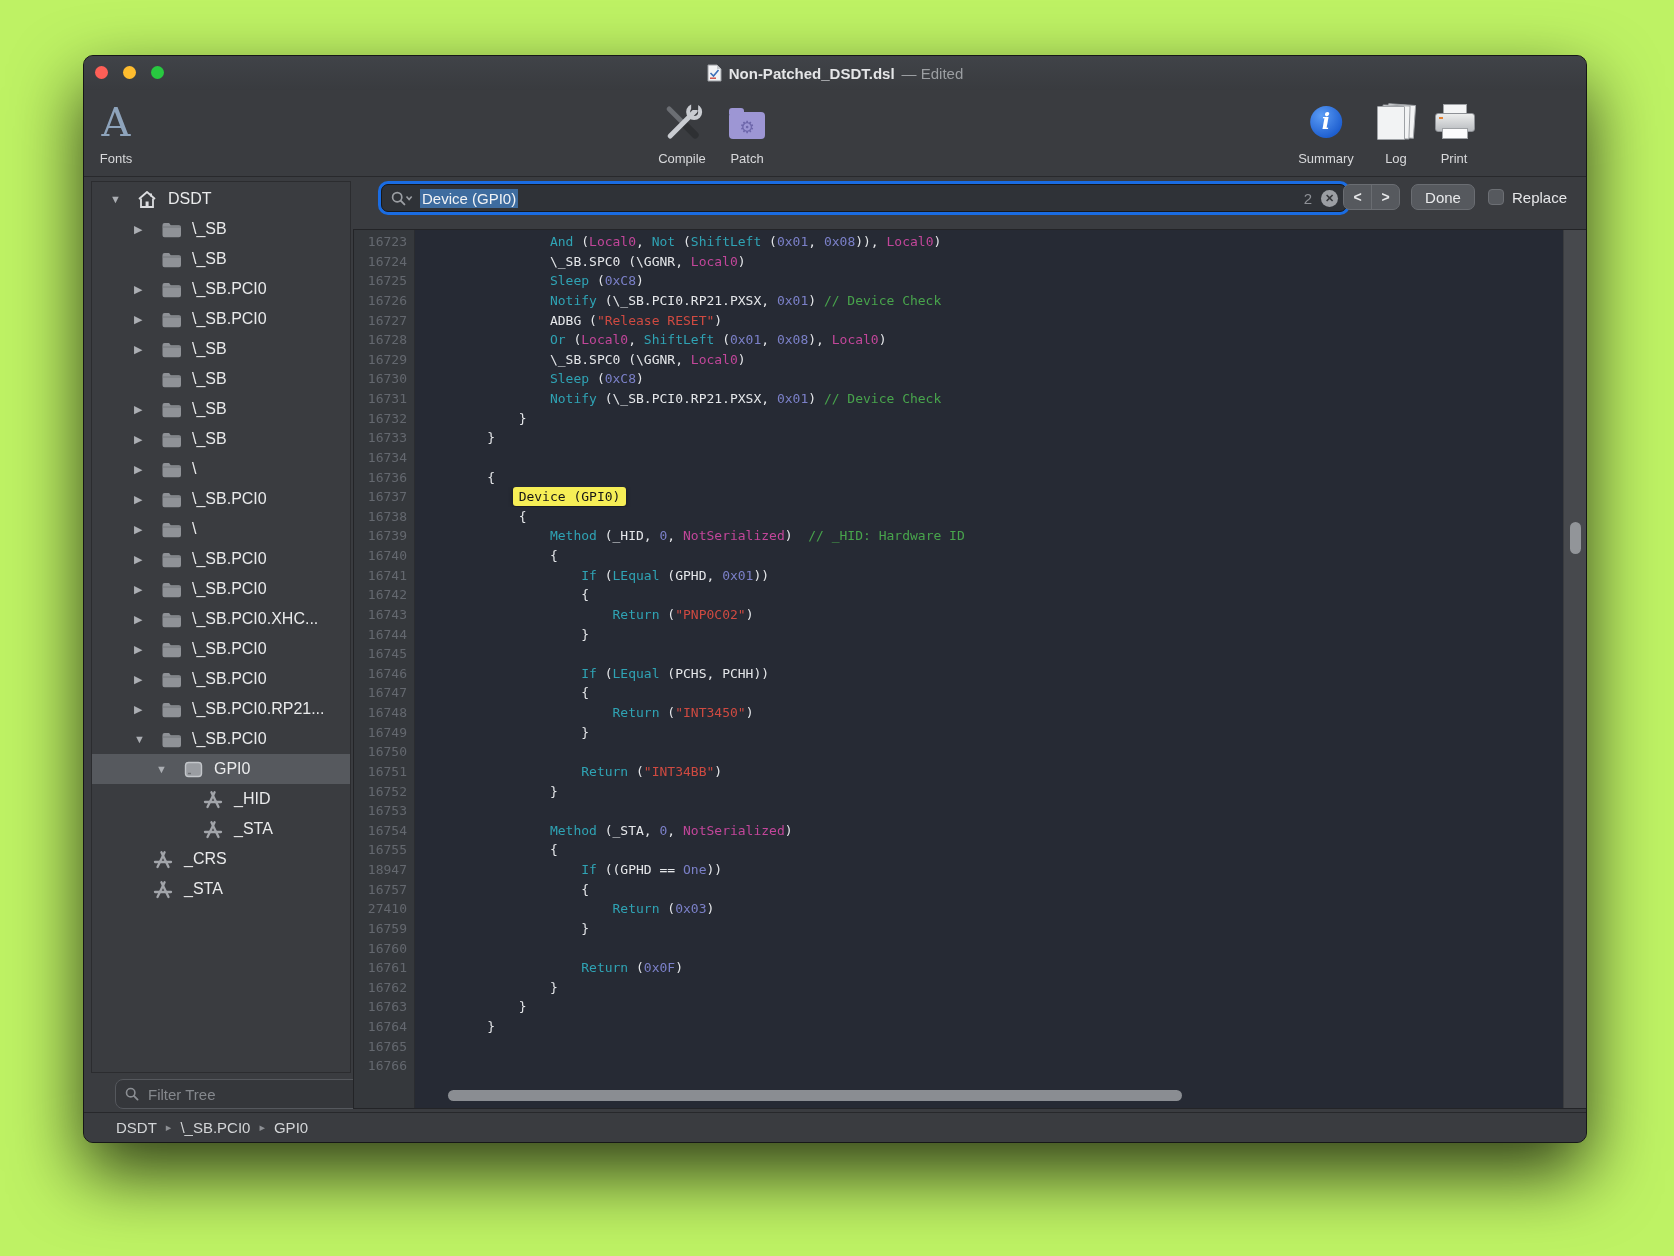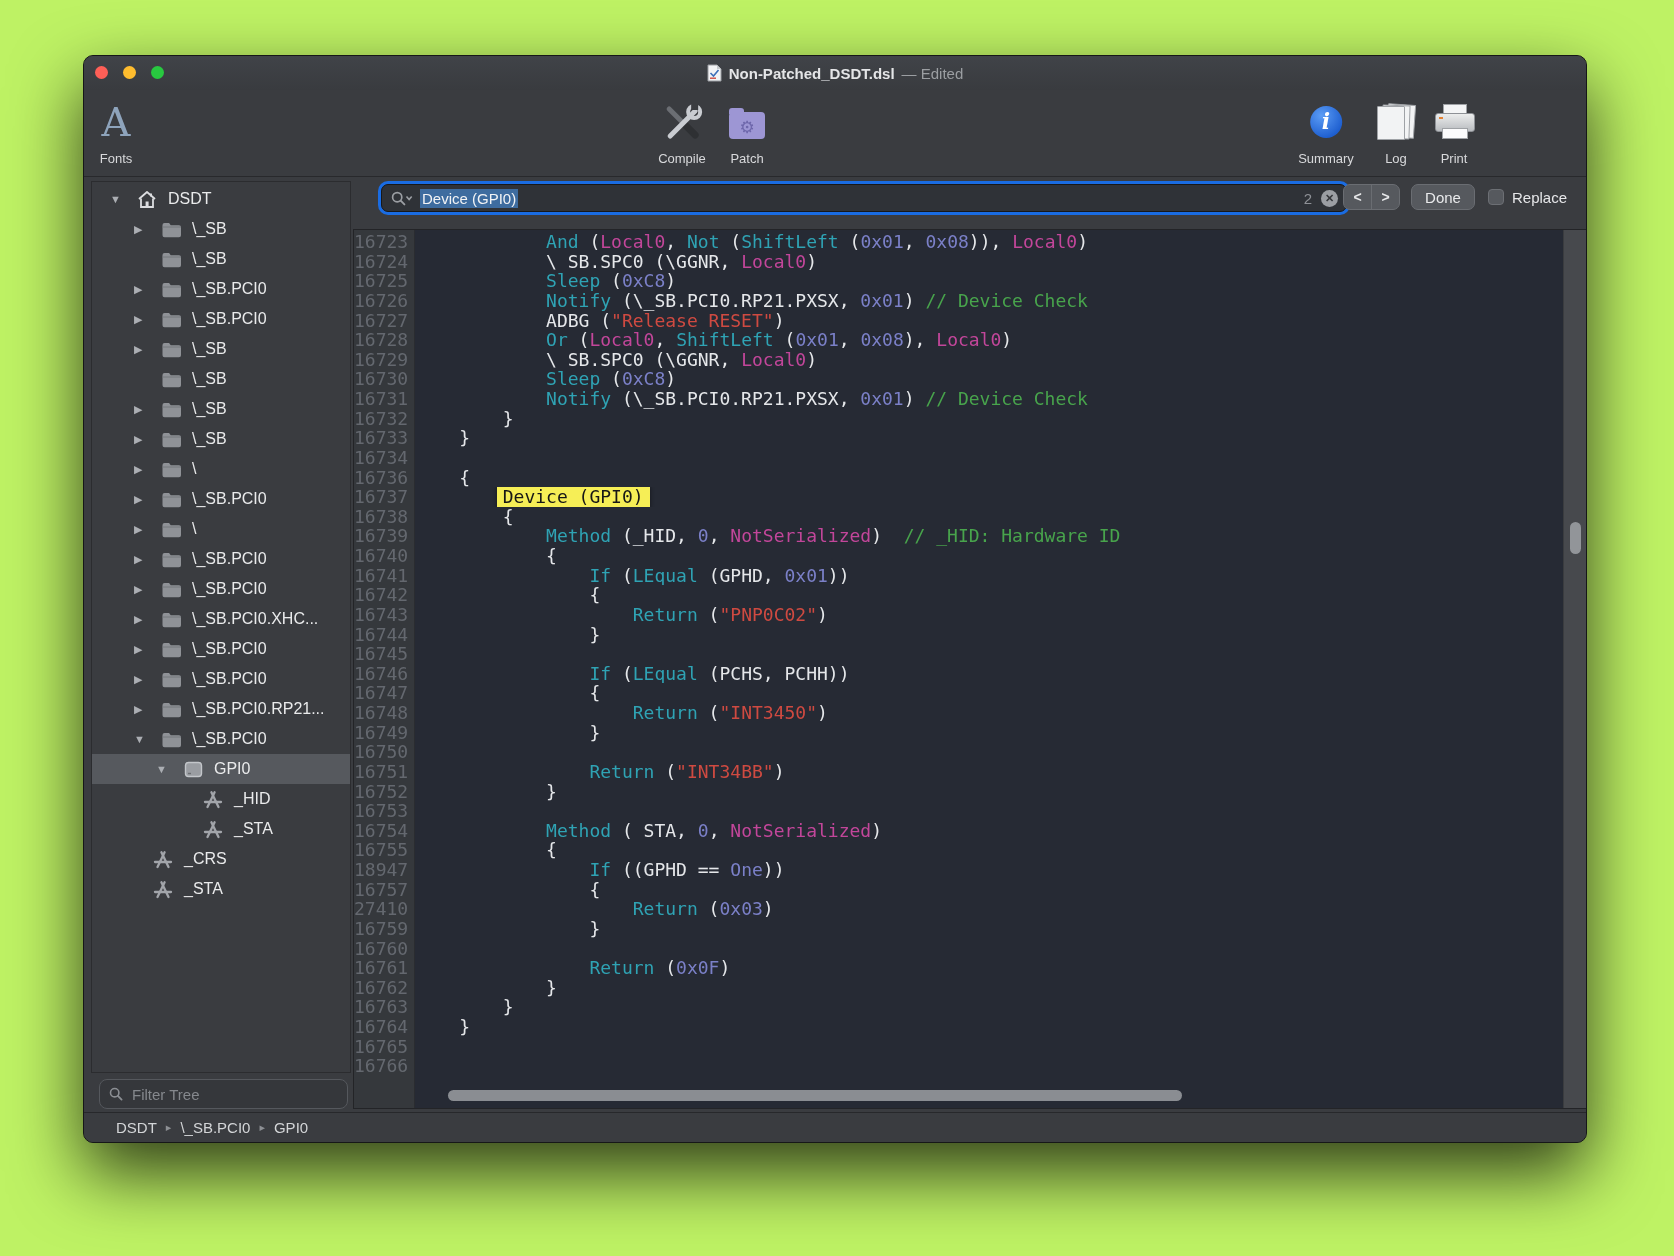--- a/index.html
+++ b/index.html
@@ -50,21 +50,21 @@
   .printer .led{position:absolute;left:4px;top:13px;width:4px;height:2px;background:#e48234;}
   
   .tree-panel{position:absolute;left:7px;top:125px;width:260px;height:892px;
               background:#3a3c40;border:1px solid #2b2c2f;box-sizing:border-box;}
   .tree{position:absolute;left:0;top:2px;right:0;}
   .tree-row{position:relative;height:30px;display:flex;align-items:center;box-sizing:border-box;}
   .tree-row.selected{background:#56595e;}
   .disc{width:26px;flex:none;font-size:11px;color:#abaeb3;text-align:left;padding-left:2px;}
   .tree-ico{width:22px;height:20px;flex:none;display:flex;align-items:center;justify-content:center;margin-right:10px;}
   .tree-label{font-size:16px;color:#eaebec;white-space:nowrap;}
-  .filter-field{position:absolute;left:15px;top:1023px;width:249px;height:30px;box-sizing:border-box;
+  .filter-field{position:absolute;left:31px;top:1023px;width:249px;height:30px;box-sizing:border-box;
         background:#35373b;border:1px solid #55585d;border-radius:8px;
         display:flex;align-items:center;padding:0 9px;gap:7px;}
   .filter-input{flex:1;background:transparent;border:none;outline:none;
         font-size:15px;color:#d7d8da;font-family:"Liberation Sans",sans-serif;}
   .filter-input::placeholder{color:#85888d;}
   
   .search-field{position:absolute;left:297px;top:128px;width:946px;height:26px;
         background:#2f3237;border:1px solid #17181a;border-radius:7px;
         box-shadow:0 0 0 3px #1a6ce2;display:flex;align-items:center;padding:0 9px;}
   .search-text{font-size:15px;color:#f2f3f5;background:#3e6c9f;padding:1px 2px;margin-left:7px;white-space:pre;}
@@ -85,21 +85,21 @@
   .replace-label{font-size:15px;color:#e6e7e9;}
   
   .editor{position:absolute;left:269px;top:173px;width:1234px;height:880px;box-sizing:border-box;
           background:#262a34;border:1px solid #232427;}
   .gutter-bg{position:absolute;left:0;top:0;bottom:0;width:60px;background:#35383c;border-right:1px solid #2a2c30;}
   .vtrack{position:absolute;right:0;top:0;bottom:0;width:22px;background:#47494d;border-left:1px solid #3a3c3f;}
   .vthumb{position:absolute;right:5px;top:292px;width:11px;height:32px;border-radius:6px;background:#929599;}
   .hthumb{position:absolute;left:94px;bottom:7px;width:734px;height:11px;border-radius:6px;background:#8a8d92;}
   .lines{position:absolute;left:0;top:2px;right:22px;}
   .cl{display:flex;height:19.63px;line-height:19.63px;
-      font-family:"DejaVu Sans Mono",monospace;font-size:18px;}
+      font-family:"DejaVu Sans Mono",monospace;font-size:13px;gap:40px;}
   .ln{width:53px;flex:none;text-align:right;padding-right:7px;color:#64686f;}
   .ct{flex:1;margin:0;white-space:pre;overflow:hidden;padding-left:2px;}
   .tk-k{color:#2fa3b4;} .tk-v{color:#c2469a;} .tk-n{color:#7b80c8;}
   .tk-c{color:#48a44c;} .tk-s{color:#cf4a41;} .tk-p{color:#e5e7ea;}
   .find-hl{background:#f6ee56;color:#161616;border-radius:3px;padding:2px 6px;margin:0 -6px;
            box-shadow:0 1px 4px rgba(0,0,0,.5);}
   
   .statusbar{position:absolute;left:0;right:0;bottom:0;height:29px;background:#3a3c40;
         border-top:1px solid #27282b;display:flex;align-items:center;padding-left:32px;gap:9px;}
   .crumb{font-size:15px;color:#d3d5d7;}

